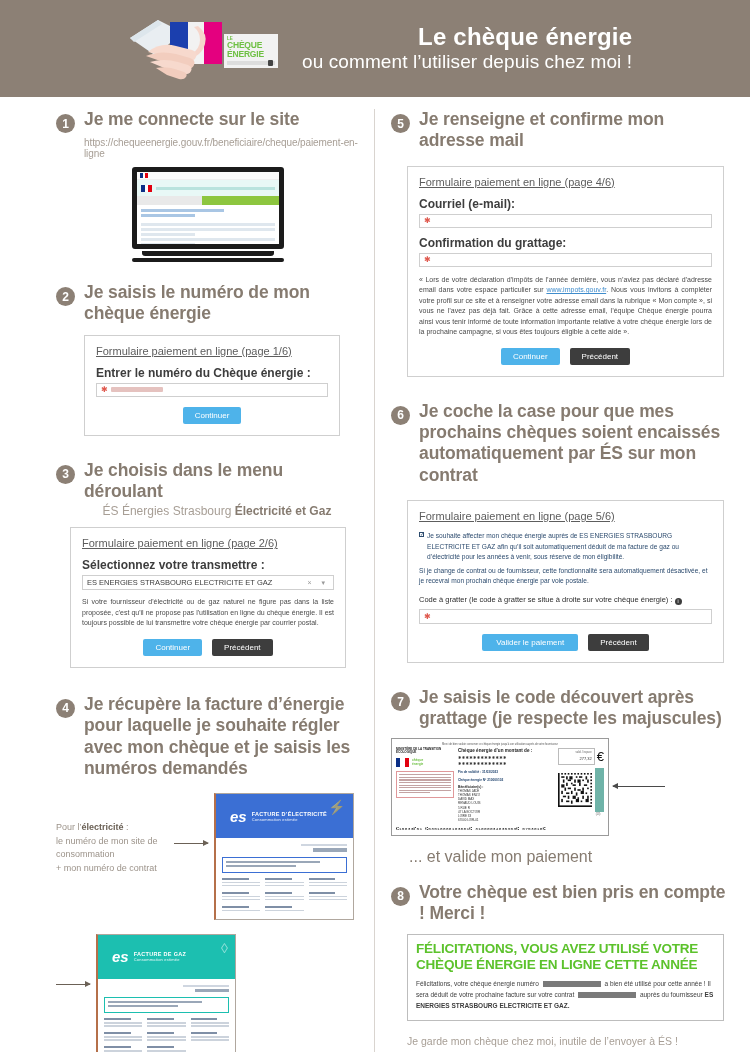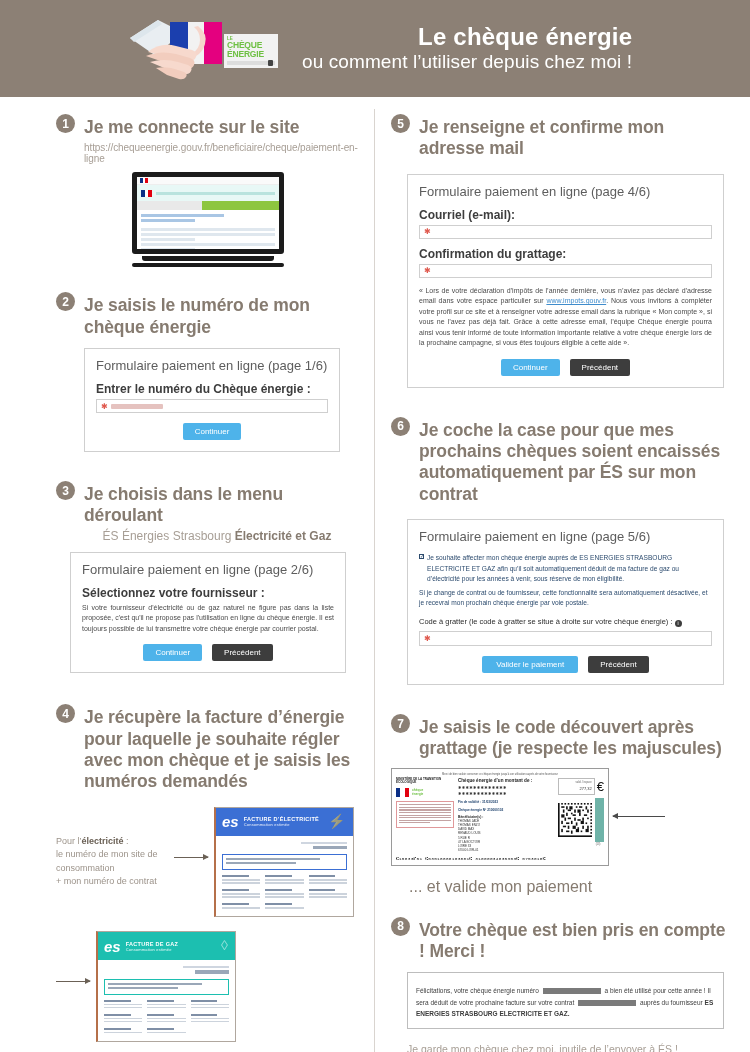--- a/index.html
+++ b/index.html
@@ -54,21 +54,21 @@
   .badge {
     flex:0 0 auto;
     width:19px; height:19px; border-radius:50%;
     background:#8c8075; color:#fff;
     font-size:12px; font-weight:bold;
     display:flex; align-items:center; justify-content:center;
     margin-right:9px; margin-top:5px;
   }
   .step-title {
     font-size:17.5px; font-weight:bold; color:#867b70;
-    line-height:1.22; letter-spacing:-0.1px;margin-top:8px;
+    line-height:1.22; letter-spacing:-0.1px;
   }
   .sub-url {
     font-size:10px; color:#a79e95; margin:4px 0 0 28px; letter-spacing:-0.1px;
   }
   .sub-center {
     font-size:12px; color:#a79e95; text-align:center; margin-top:1px; padding-left:18px;
   }
   .sub-center b { color:#867b70; }
 
   
@@ -91,21 +91,21 @@
   .lp-line.blue { background:#a9c6e4; width:62%; }
   .lp-line.short { width:40%; }
   .laptop-base { height:5px; background:#1b1b1b; margin:2px 10px 0; border-radius:0 0 3px 3px; }
   .laptop-foot { height:4px; background:#1b1b1b; margin:2px 0 0; border-radius:2px; }
 
   
   .form-card {
     border:1px solid #cfcfcf; background:#fff;
     padding:9px 11px 11px;
   }
-  .form-title { font-size:13px; color:#5d5d5d; margin-bottom:9px; }
+  .form-title { font-size:11px; color:#5d5d5d; margin-bottom:9px;text-decoration:underline; }
   .form-label { font-size:12px; font-weight:bold; color:#3d3d3d; margin-bottom:3px; }
   .form-input {
     border:1px solid #cfcfcf; background:#fff; height:14px;
     display:flex; align-items:center; padding:0 4px; margin-bottom:8px;
   }
   .req { color:#e05a4f; font-size:8px; margin-right:3px; }
   .masked { height:5px; background:#cf8f8a; opacity:.55; width:52px; border-radius:1px;}
   .form-select {
     border:1px solid #cfcfcf; background:#fff; height:15px;
     display:flex; align-items:center; justify-content:space-between;
@@ -127,21 +127,21 @@
   .arrow-wrap { width:40px; padding-top:50px; }
   .arrow { position:relative; height:1px; background:#6b6156; width:34px; }
   .arrow:after {
     content:""; position:absolute; right:-1px; top:-3px;
     border-left:6px solid #6b6156; border-top:3.5px solid transparent; border-bottom:3.5px solid transparent;
   }
   .invoice {
     width:140px; border:1px solid #b0a79e; background:#fff;
     border-left:2px solid #b5704a;
   }
-  .inv-head { height:28px; display:flex; align-items:center; padding:0 6px; color:#fff; position:relative;}
+  .inv-head { height:44px; display:flex; align-items:center; padding:0 14px; color:#fff; position:relative;}
   .inv-head.elec { background:#3b6fd4; }
   .inv-head.gaz  { background:#1cbfb0; }
   .inv-es { font-size:15px; font-weight:bold; font-style:italic; margin-right:5px; }
   .inv-t1 { font-size:5.5px; font-weight:bold; letter-spacing:0.3px; }
   .inv-t2 { font-size:4px; letter-spacing:0.2px; opacity:.9; }
   .inv-mark { position:absolute; right:7px; top:5px; font-size:14px; opacity:.5; }
   .inv-body { padding:6px; }
   .inv-right { text-align:right; margin-bottom:5px; }
   .inv-sl { height:2px; background:#cfd6e0; width:46px; margin:0 0 2px auto; }
   .inv-sl.bold { height:3.5px; background:#9aa7b8; width:34px; }
@@ -301,21 +301,25 @@
     <div class="step" style="margin-top:24px">
       <div class="badge">3</div>
       <div class="step-title">Je choisis dans le menu déroulant</div>
     </div>
     <div class="sub-center">
       <span>ÉS Énergies Strasbourg </span><b>Électricité et Gaz</b>
     </div>
 
     <div class="form-card" style="margin:9px 14px 0 14px;">
       <div class="form-title">Formulaire paiement en ligne (page 2/6)</div>
-      <div class="form-label">Sélectionnez votre fournisseur :</div>
+      <div class="form-label">Sélectionnez votre transmettre :</div>
+      <div class="form-select">
+        <span>ES ENERGIES STRASBOURG ELECTRICITE ET GAZ</span>
+        <span class="sel-ctrls">×&nbsp;▾</span>
+      </div>
       <div class="form-note">Si votre fournisseur d'électricité ou de gaz naturel ne figure pas dans la liste proposée, c'est qu'il ne propose pas l'utilisation en ligne du chèque énergie. Il est toujours possible de lui transmettre votre chèque énergie par courrier postal.</div>
       <div class="btn-row">
         <div class="btn primary">Continuer</div>
         <div class="btn dark">Précédent</div>
       </div>
     </div>
 
     <div class="step" style="margin-top:26px">
       <div class="badge">4</div>
       <div class="step-title">Je récupère la facture d’énergie pour laquelle je souhaite régler avec mon chèque et je saisis les numéros demandés</div>
@@ -658,20 +662,21 @@
     </div>
 
     <div class="validate-line">... et valide mon paiement</div>
 
     <div class="step">
       <div class="badge">8</div>
       <div class="step-title">Votre chèque est bien pris en compte ! Merci !</div>
     </div>
 
     <div class="success-box" style="margin:10px 6px 0 16px;">
+      <div class="success-title">FÉLICITATIONS, VOUS AVEZ UTILISÉ VOTRE CHÈQUE ÉNERGIE EN LIGNE CETTE ANNÉE</div>
       <div class="success-text">
         <span>Félicitations, votre chèque énergie numéro</span>
         <span class="redact"></span>
         <span>a bien été utilisé pour cette année ! Il sera déduit de votre prochaine facture sur votre contrat</span>
         <span class="redact"></span>
         <span>auprès du fournisseur</span>
         <span class="success-bold">ES ENERGIES STRASBOURG ELECTRICITE ET GAZ.</span>
       </div>
     </div>
 

